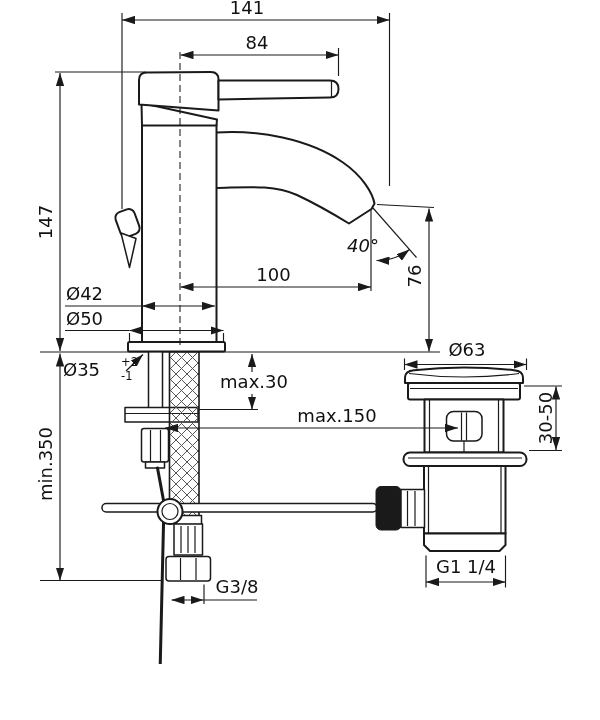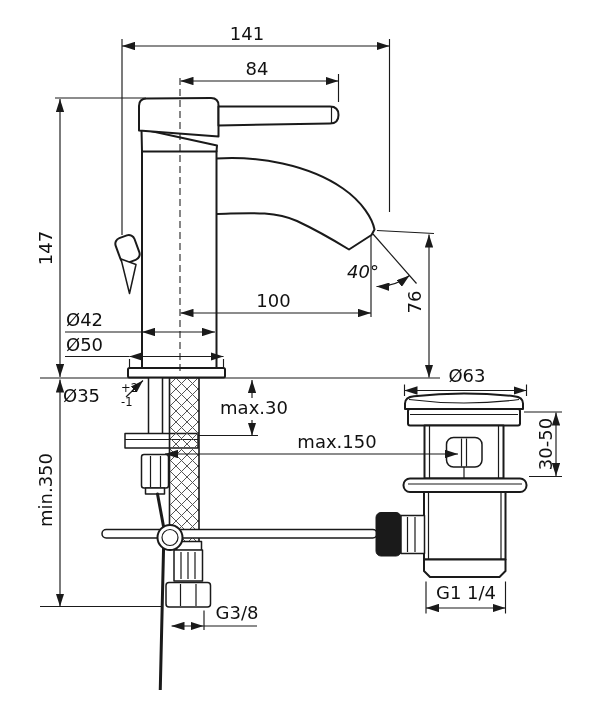--- a/index.html
+++ b/index.html
@@ -1,16 +1,16 @@
 <!DOCTYPE html>
 <html><head>
 <meta charset="utf-8">
 <style>
   html,body{margin:0;padding:0;background:#fff;}
-  .stage{width:600px;height:664px;position:relative;background:#fff;overflow:hidden;margin-top:26px;}
+  .stage{width:600px;height:664px;position:relative;background:#fff;overflow:hidden;}
   svg{display:block;}
   svg text{font-family:"DejaVu Sans","Liberation Sans",sans-serif;font-size:18px;fill:#111;}
   .sm{font-size:11.5px;}
   .it{font-style:italic;}
   .mid{text-anchor:middle;}
   .o1 {fill:none;stroke:#1a1a1a;stroke-width:1.2;stroke-linejoin:round;}
   .fw {fill:#ffffff;stroke:#1a1a1a;stroke-width:2;stroke-linejoin:round;}
   .fw1{fill:#ffffff;stroke:#1a1a1a;stroke-width:1.5;stroke-linejoin:round;}
   .blk{fill:#1a1a1a;stroke:#1a1a1a;stroke-width:1;}
   .d  {fill:none;stroke:#1a1a1a;stroke-width:1.15;stroke-linecap:butt;}

